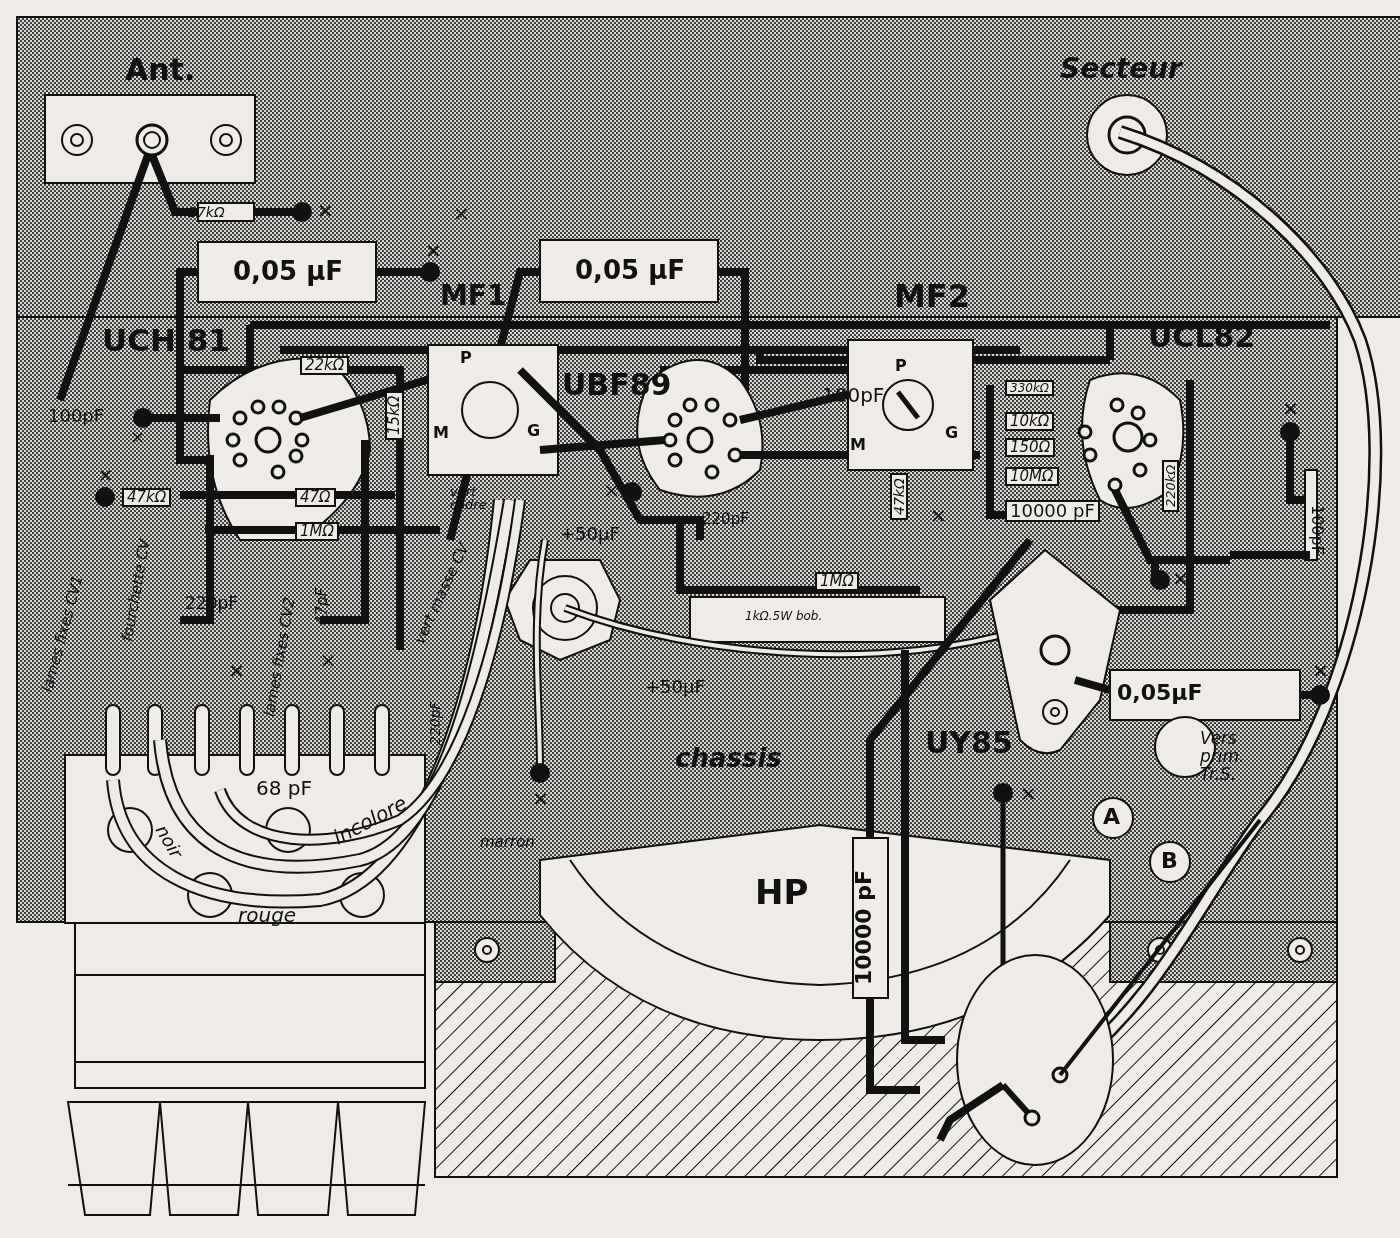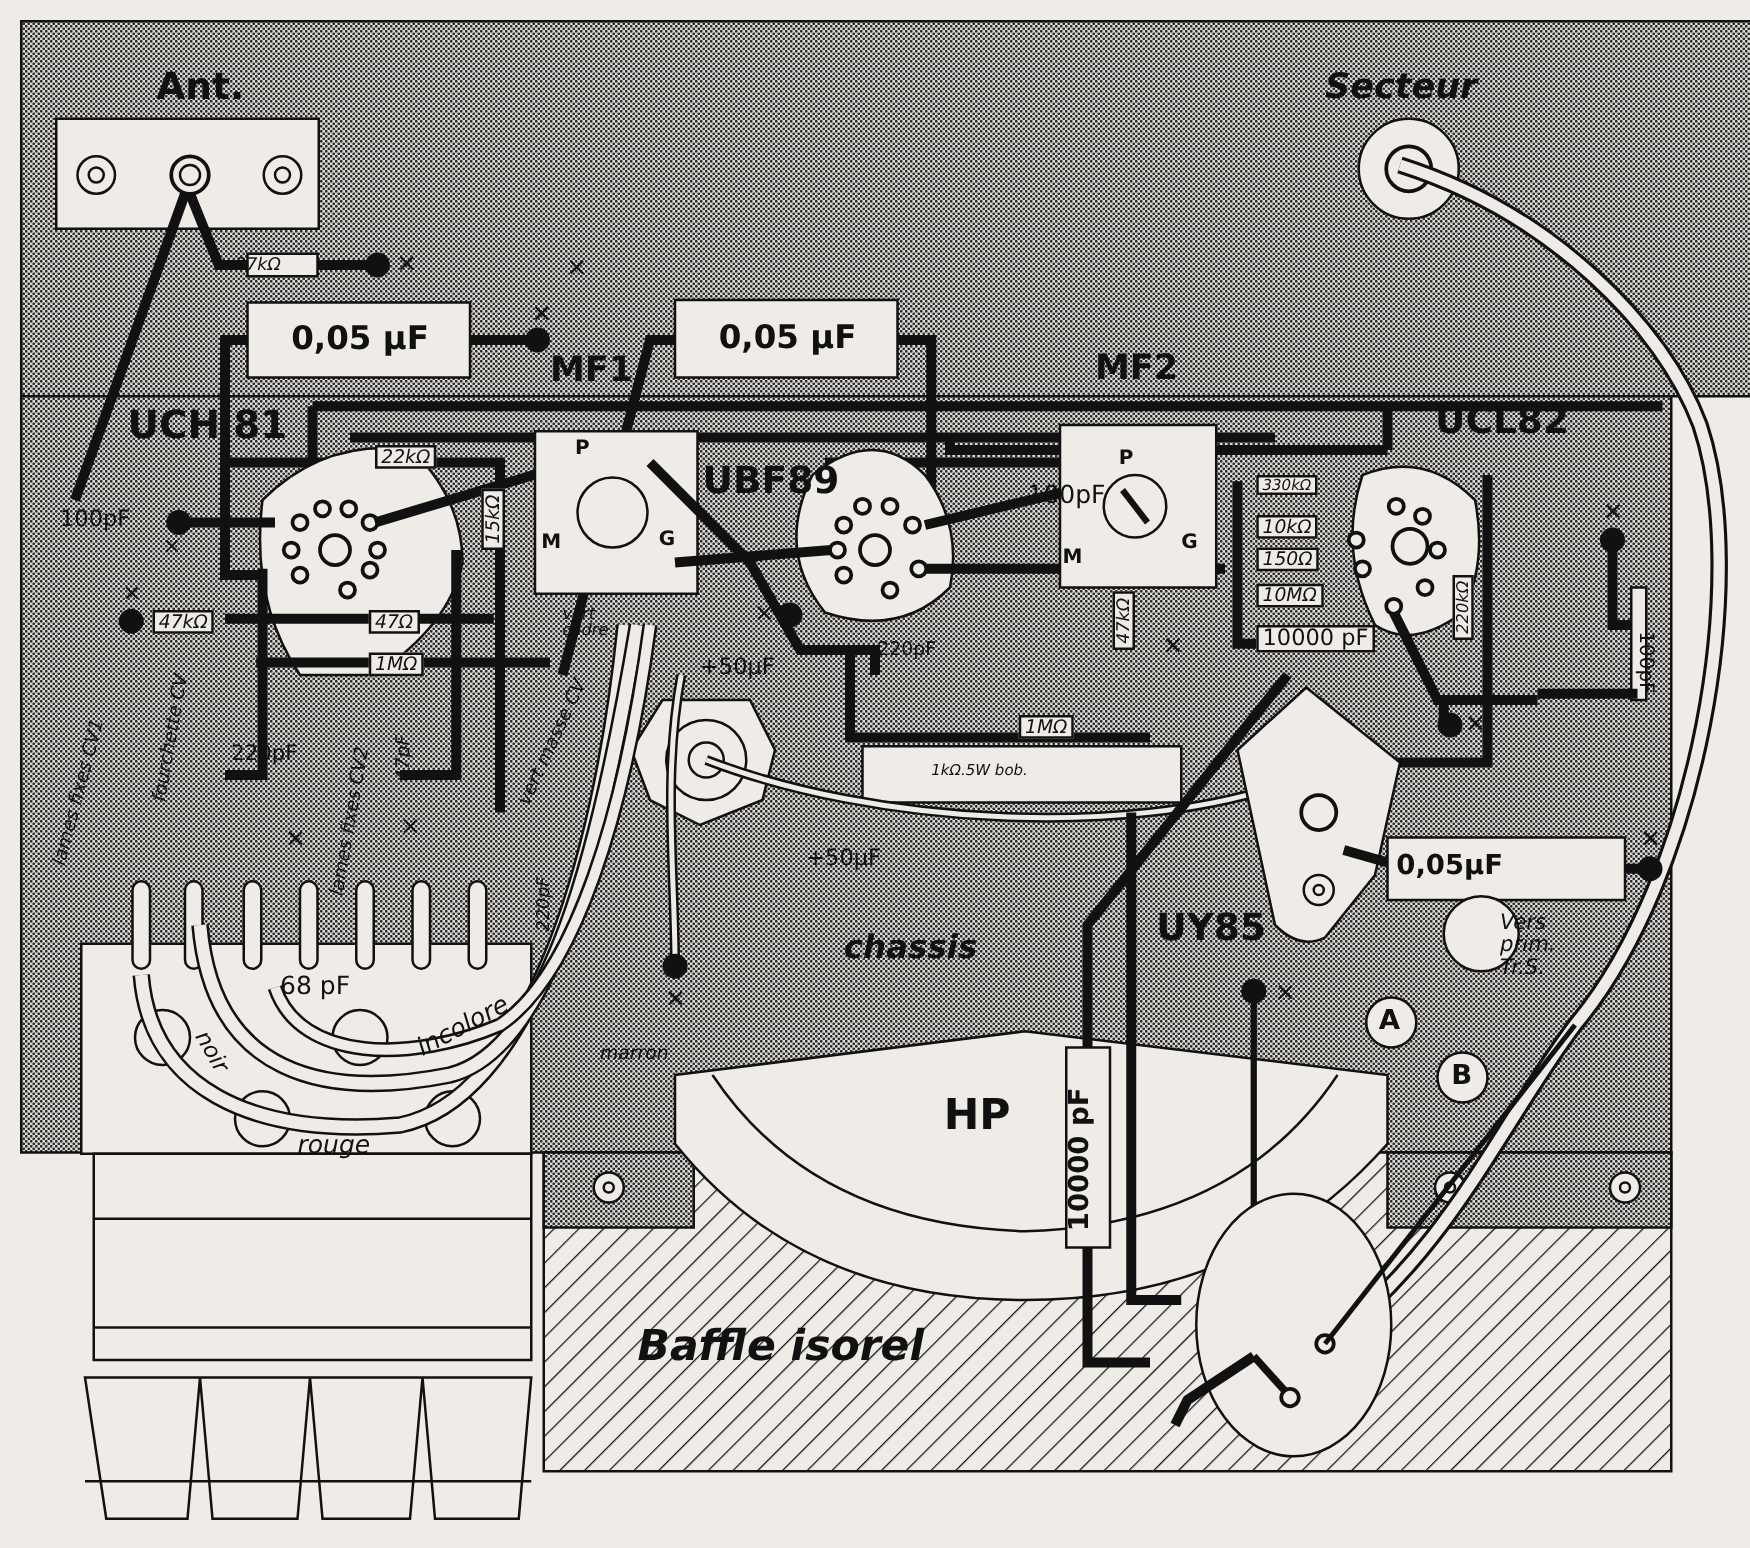--- a/index.html
+++ b/index.html
@@ -247,21 +247,21 @@
   </g>
 </svg>
 
 <div class="lbl bold" style="left:125px;top:55px;font-size:30px">Ant.</div>
 <div class="lbl bold ital" style="left:1060px;top:55px;font-size:28px">Secteur</div>
 <div class="lbl ital" style="left:188px;top:205px;font-size:14px">27kΩ</div>
 <div class="lbl" style="left:453px;top:203px;font-size:20px">×</div>
 <div class="lbl bold" style="left:233px;top:258px;font-size:26px">0,05 µF</div>
 <div class="lbl bold" style="left:575px;top:257px;font-size:26px">0,05 µF</div>
 <div class="lbl bold" style="left:440px;top:282px;font-size:28px">MF1</div>
-<div class="lbl bold" style="left:876px;top:280px;font-size:28px">MF2</div>
+<div class="lbl bold" style="left:894px;top:280px;font-size:32px">MF2</div>
 <div class="lbl bold" style="left:102px;top:325px;font-size:31px">UCH 81</div>
 <div class="lbl bold" style="left:562px;top:370px;font-size:30px">UBF89</div>
 <div class="lbl bold" style="left:1148px;top:322px;font-size:30px">UCL82</div>
 <div class="lbl bold" style="left:925px;top:728px;font-size:30px">UY85</div>
 
 <div class="lbl ital boxed" style="left:300px;top:356px;font-size:15px">22kΩ</div>
 <div class="lbl ital boxed" style="left:385px;top:440px;font-size:15px;transform:rotate(-90deg);transform-origin:left top;">15kΩ</div>
 <div class="lbl ital boxed" style="left:122px;top:488px;font-size:15px">47kΩ</div>
 <div class="lbl ital boxed" style="left:295px;top:488px;font-size:15px">47Ω</div>
 <div class="lbl ital boxed" style="left:295px;top:522px;font-size:15px">1MΩ</div>
@@ -289,37 +289,36 @@
 <div class="lbl ital boxed" style="left:1005px;top:438px;font-size:15px">150Ω</div>
 <div class="lbl ital boxed" style="left:1005px;top:467px;font-size:15px">10MΩ</div>
 <div class="lbl boxed" style="left:1005px;top:500px;font-size:18px">10000 pF</div>
 <div class="lbl ital boxed" style="left:1162px;top:512px;font-size:13px;transform:rotate(-90deg);transform-origin:left top;">220kΩ</div>
 <div class="lbl" style="left:1325px;top:505px;font-size:16px;transform:rotate(90deg);transform-origin:left top;">100pF</div>
 <div class="lbl bold" style="left:1117px;top:682px;font-size:22px">0,05µF</div>
 
 <div class="lbl" style="left:185px;top:595px;font-size:17px">220pF</div>
 <div class="lbl ital" style="left:315px;top:625px;font-size:15px;transform:rotate(-90deg);transform-origin:left top;">47pF</div>
 <div class="lbl ital" style="left:428px;top:745px;font-size:14px;transform:rotate(-90deg);transform-origin:left top;">220pF</div>
-<div class="lbl" style="left:224px;top:778px;font-size:20px">68 pF</div>
+<div class="lbl" style="left:256px;top:778px;font-size:20px">68 pF</div>
 
 <div class="lbl ital" style="left:40px;top:690px;font-size:15px;transform:rotate(-75deg);transform-origin:left top;">lames fixes CV1</div>
 <div class="lbl ital" style="left:120px;top:640px;font-size:15px;transform:rotate(-80deg);transform-origin:left top;">fourchette CV</div>
 <div class="lbl ital" style="left:262px;top:715px;font-size:15px;transform:rotate(-80deg);transform-origin:left top;">lames fixes CV2</div>
 <div class="lbl ital" style="left:412px;top:640px;font-size:15px;transform:rotate(-65deg);transform-origin:left top;">vert masse CV</div>
 <div class="lbl ital" style="left:450px;top:485px;font-size:13px;width:45px;white-space:normal">vert cadre</div>
 <div class="lbl ital" style="left:168px;top:822px;font-size:18px;transform:rotate(60deg);transform-origin:left top;">noir</div>
 <div class="lbl ital" style="left:238px;top:905px;font-size:20px">rouge</div>
 <div class="lbl ital" style="left:330px;top:830px;font-size:20px;transform:rotate(-28deg);transform-origin:left top;">incolore</div>
 <div class="lbl ital" style="left:480px;top:835px;font-size:15px">marron</div>
 <div class="lbl ital" style="left:1200px;top:730px;font-size:17px;width:60px;white-space:normal;line-height:1.05">Vers prim. Tr.S.</div>
 
 <div class="lbl bold ital" style="left:675px;top:745px;font-size:26px">chassis</div>
 <div class="lbl bold" style="left:755px;top:875px;font-size:34px">HP</div>
 <div class="lbl" style="left:853px;top:985px;font-size:22px;transform:rotate(-90deg);transform-origin:left top;font-weight:bold">10000 pF</div>
-<div class="lbl bold ital" style="left:510px;top:1060px;font-size:34px">Baffle isorel</div>
 
 <div class="lbl bold" style="left:1103px;top:806px;font-size:22px">A</div>
 <div class="lbl bold" style="left:1161px;top:850px;font-size:22px">B</div>
 
 <div class="lbl" style="left:317px;top:200px;font-size:20px">×</div>
 <div class="lbl" style="left:425px;top:240px;font-size:20px">×</div>
 <div class="lbl" style="left:603px;top:480px;font-size:20px">×</div>
 <div class="lbl" style="left:930px;top:505px;font-size:20px">×</div>
 <div class="lbl" style="left:1172px;top:568px;font-size:20px">×</div>
 <div class="lbl" style="left:1282px;top:398px;font-size:20px">×</div>

